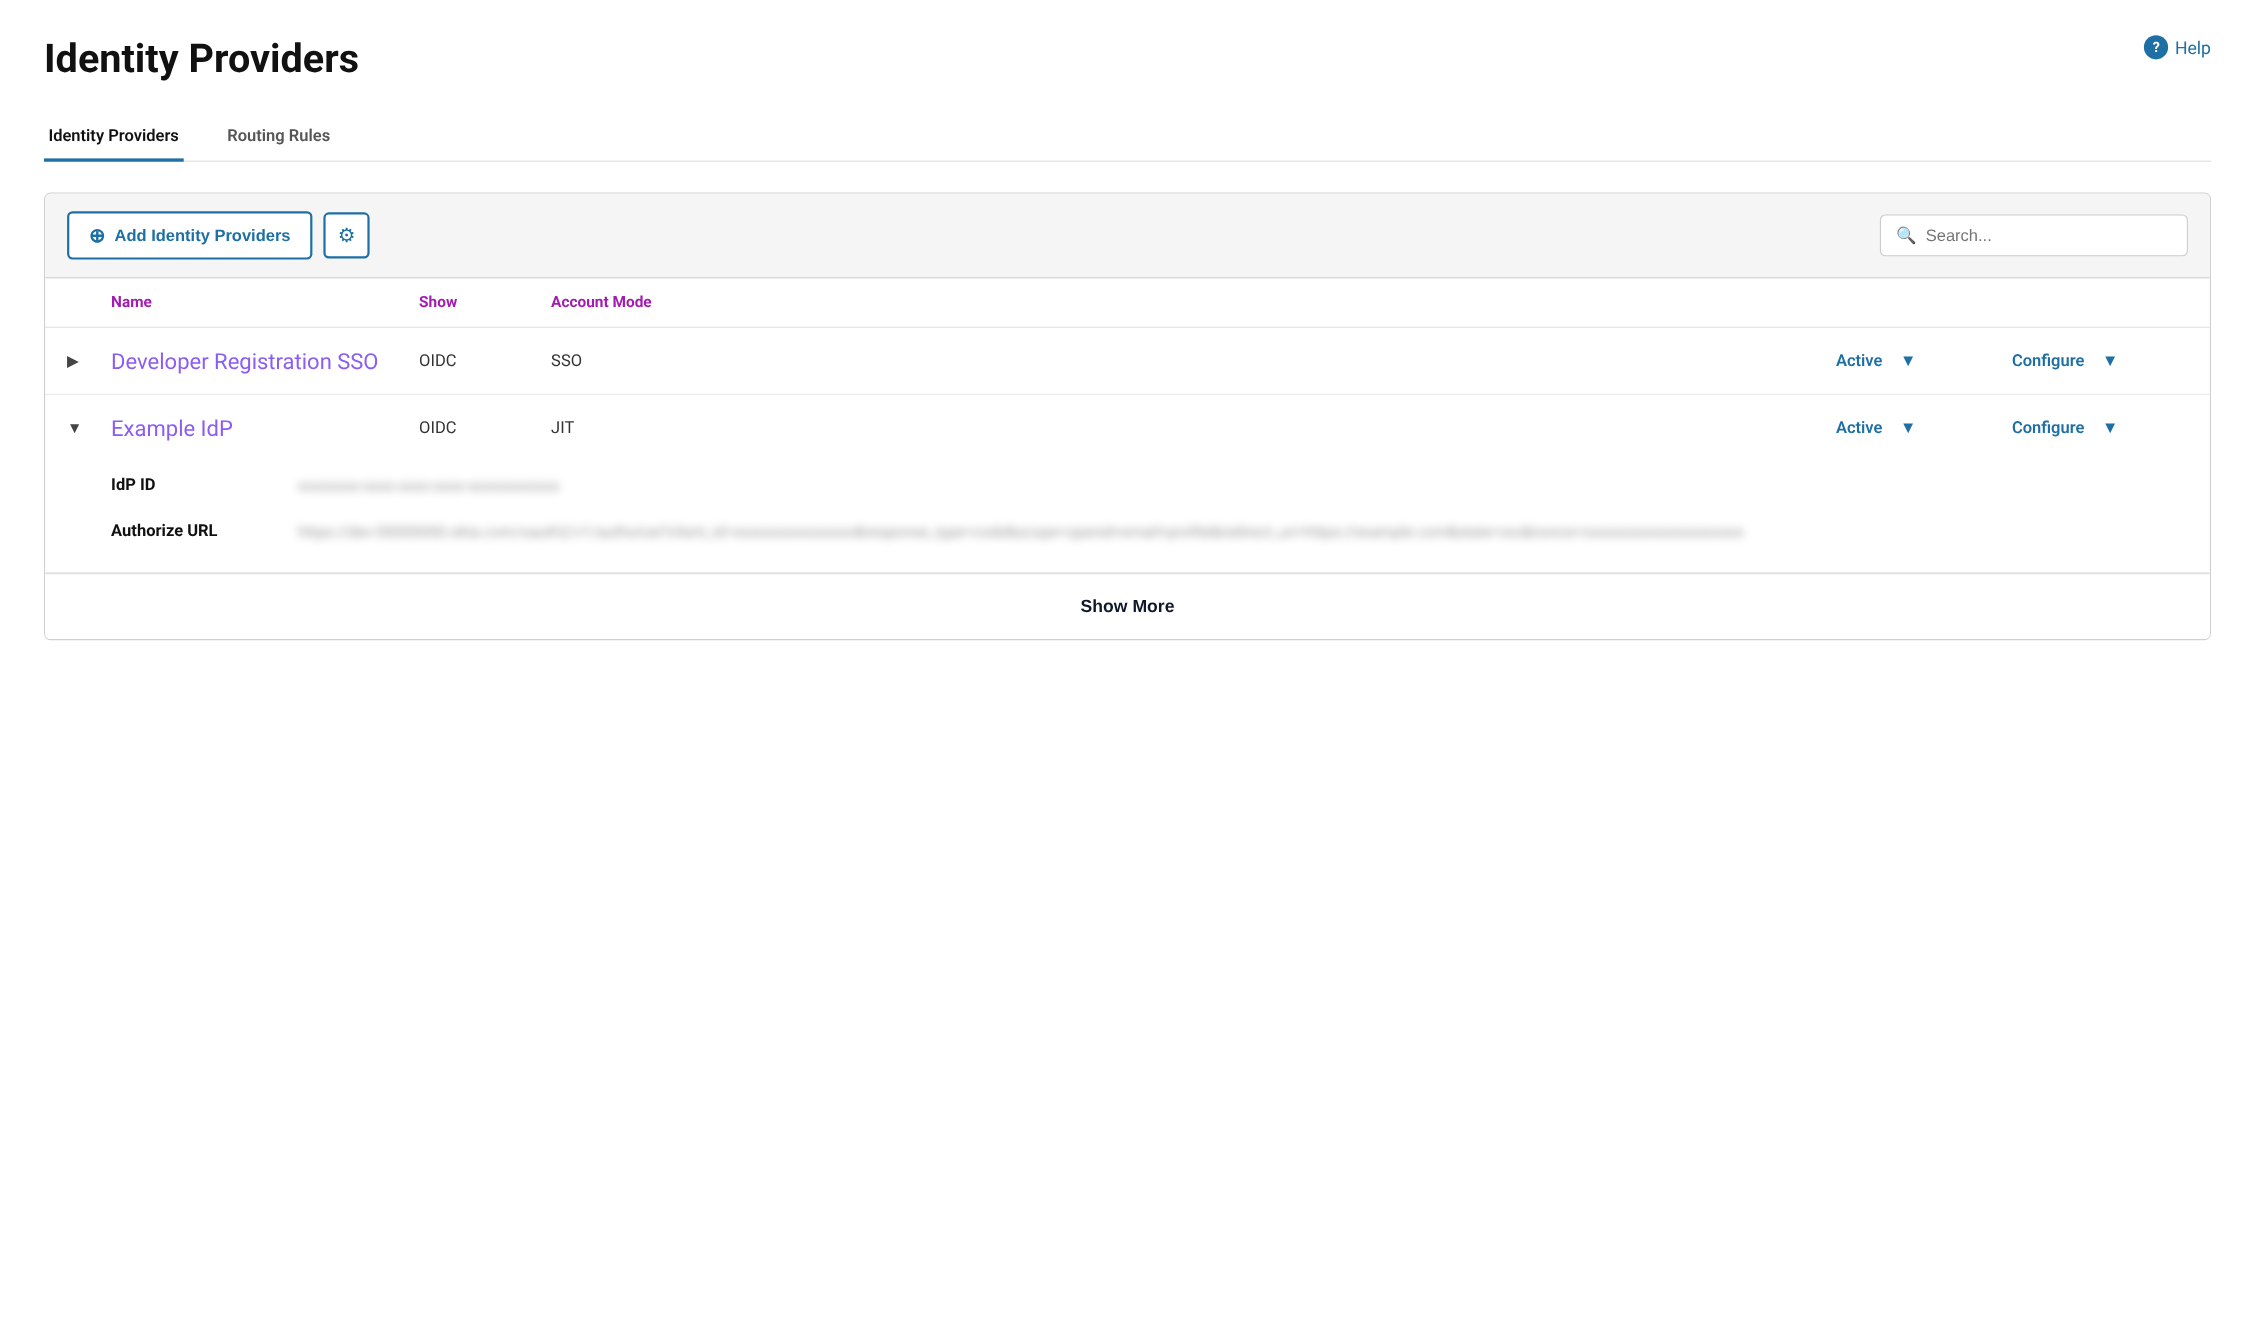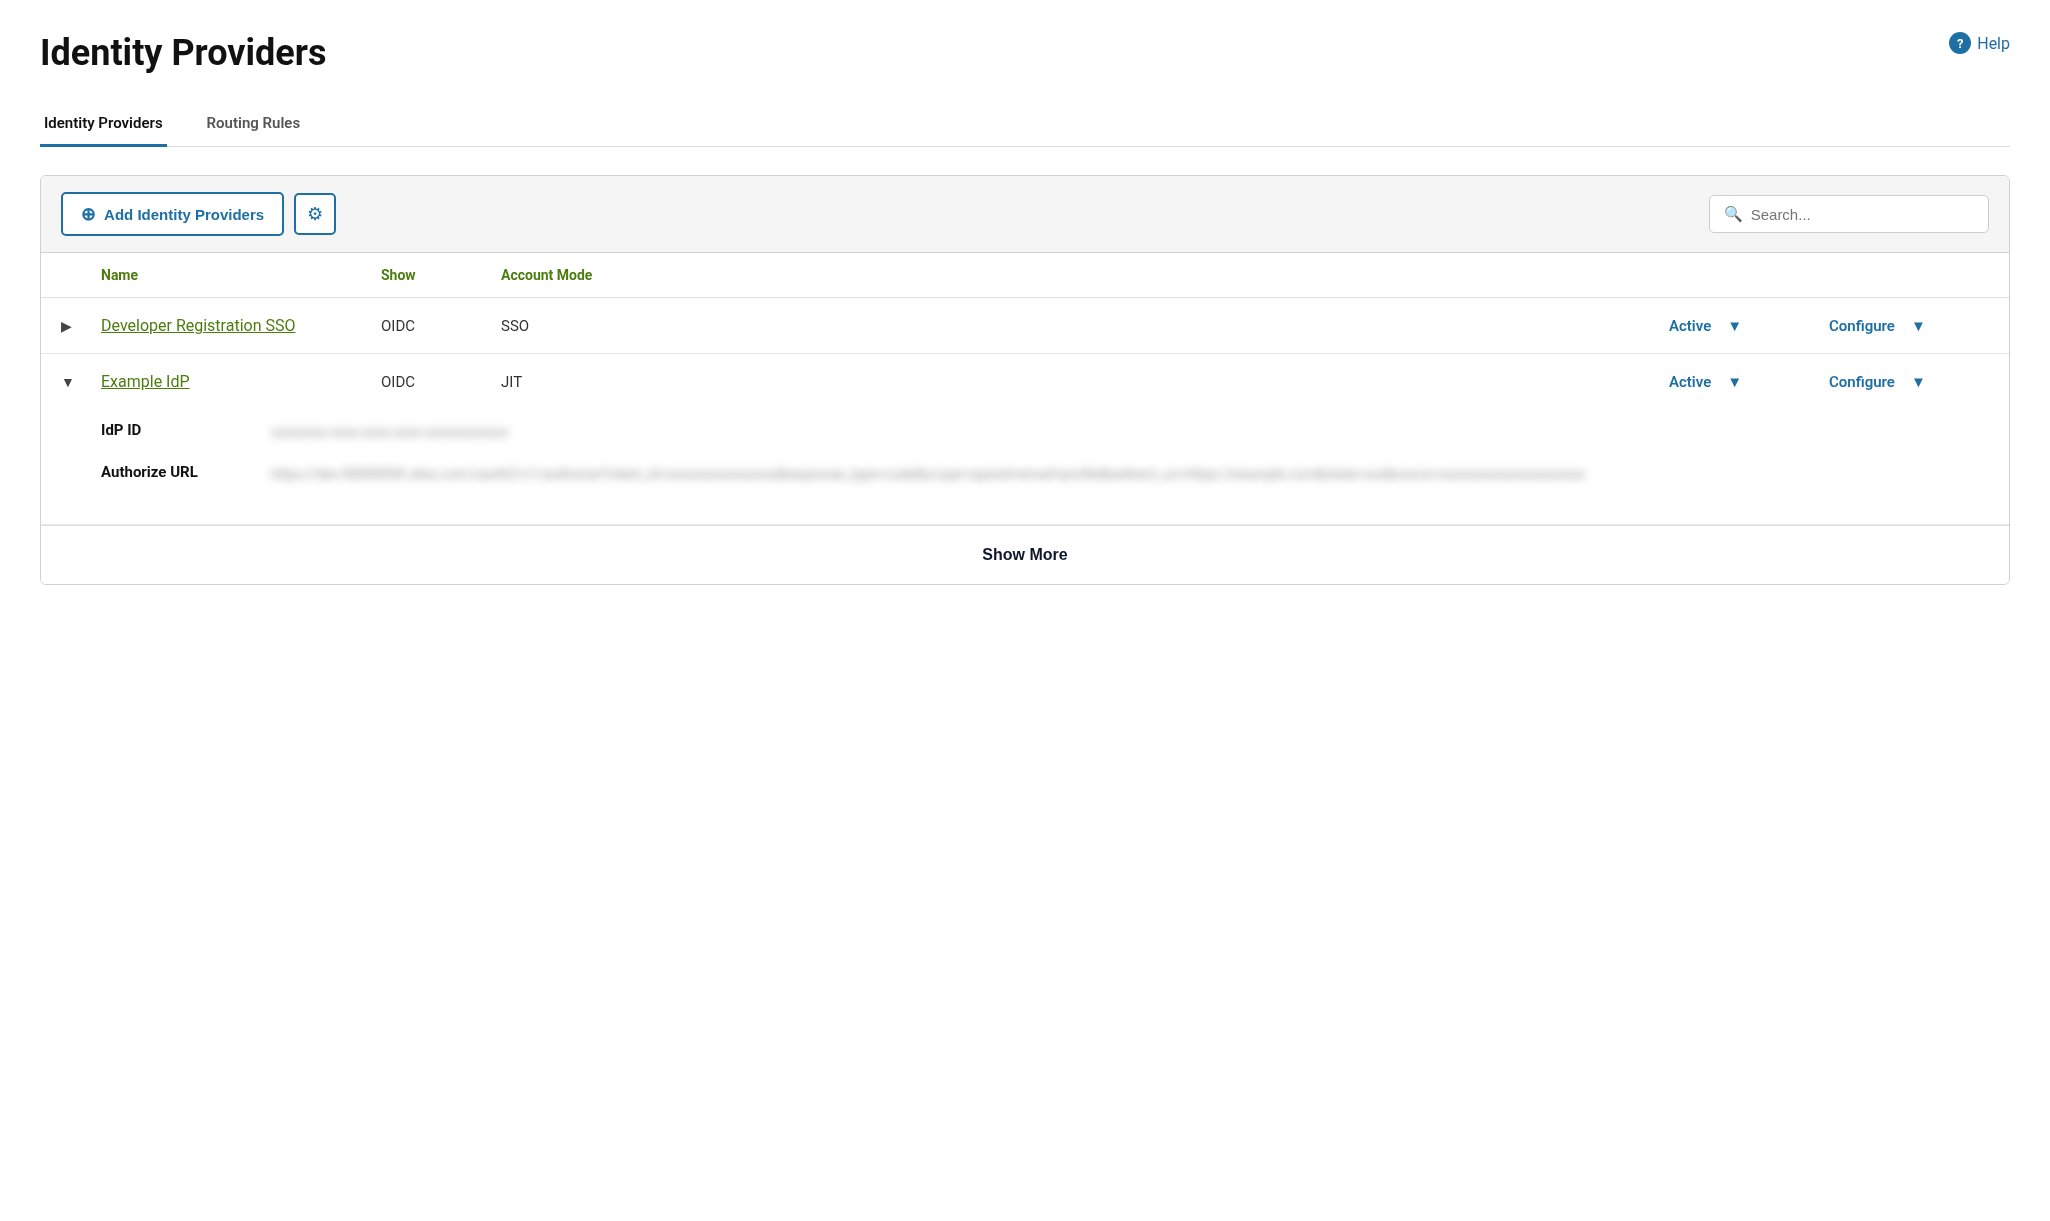--- a/index.html
+++ b/index.html
@@ -148,21 +148,21 @@
       font-size: 15px;
     }
 
     
     .table-header {
       display: grid;
       grid-template-columns: 40px 280px 120px 180px 1fr 160px 160px;
       padding: 14px 20px;
       font-weight: 700;
       font-size: 14px;
-      color: #4d7c0f;
+      color: #a21caf;
       border-bottom: 1px solid #e0e0e0;
     }
 
     
     .provider-row {
       border-bottom: 1px solid #e8e8e8;
     }
 
     .row-main {
       display: grid;
@@ -171,23 +171,22 @@
       padding: 18px 20px;
     }
 
     .chevron {
       font-size: 14px;
       color: #444;
       cursor: pointer;
     }
 
     .row-name {
-      font-size: 16px;
-      color: #4d7c0f;
-      text-decoration: underline;
+      font-size: 20px;
+      color: #8b5cf6;
     }
 
     .row-type {
       font-size: 15px;
       color: #333;
     }
 
     .row-account-mode {
       font-size: 15px;
       color: #333;
@@ -208,21 +207,21 @@
       font-weight: 600;
       font-size: 15px;
       cursor: pointer;
       display: flex;
       align-items: center;
       gap: 16px;
     }
 
     
     .row-details {
-      padding: 12px 20px 38px 60px;
+      padding: 12px 20px 24px 60px;
       display: grid;
       gap: 20px;
     }
 
     .detail-row {
       display: grid;
       grid-template-columns: 160px 1fr;
       align-items: flex-start;
       gap: 10px;
     }

